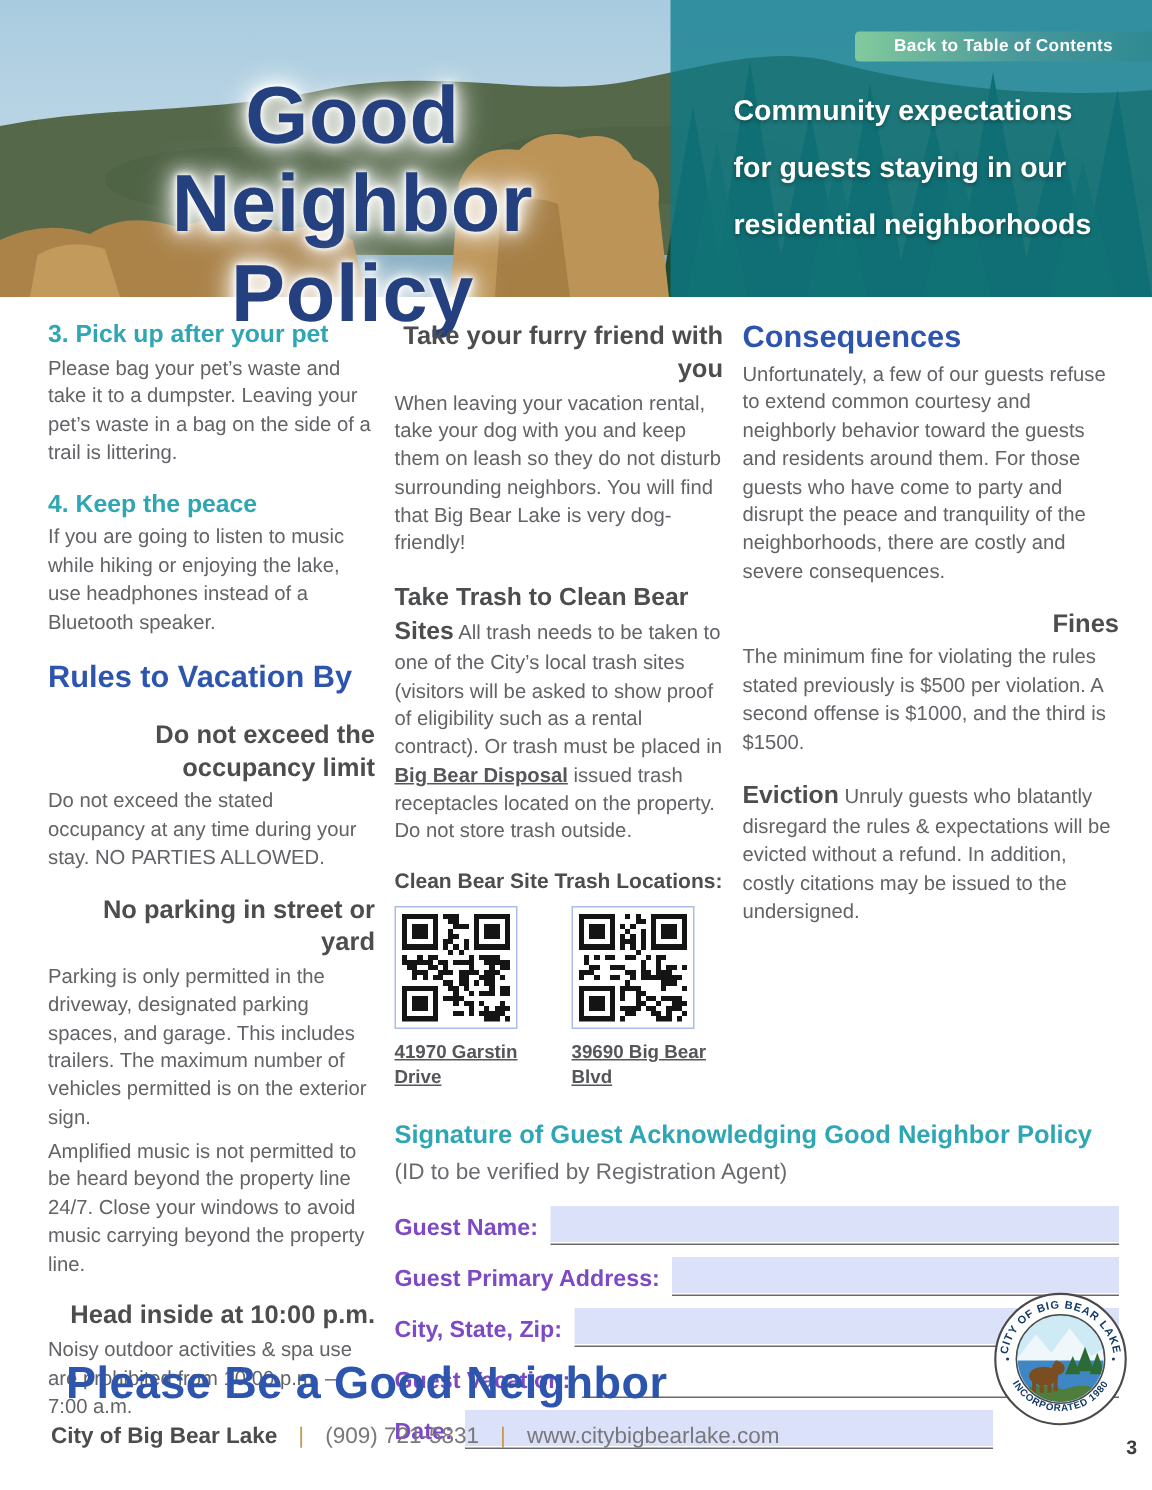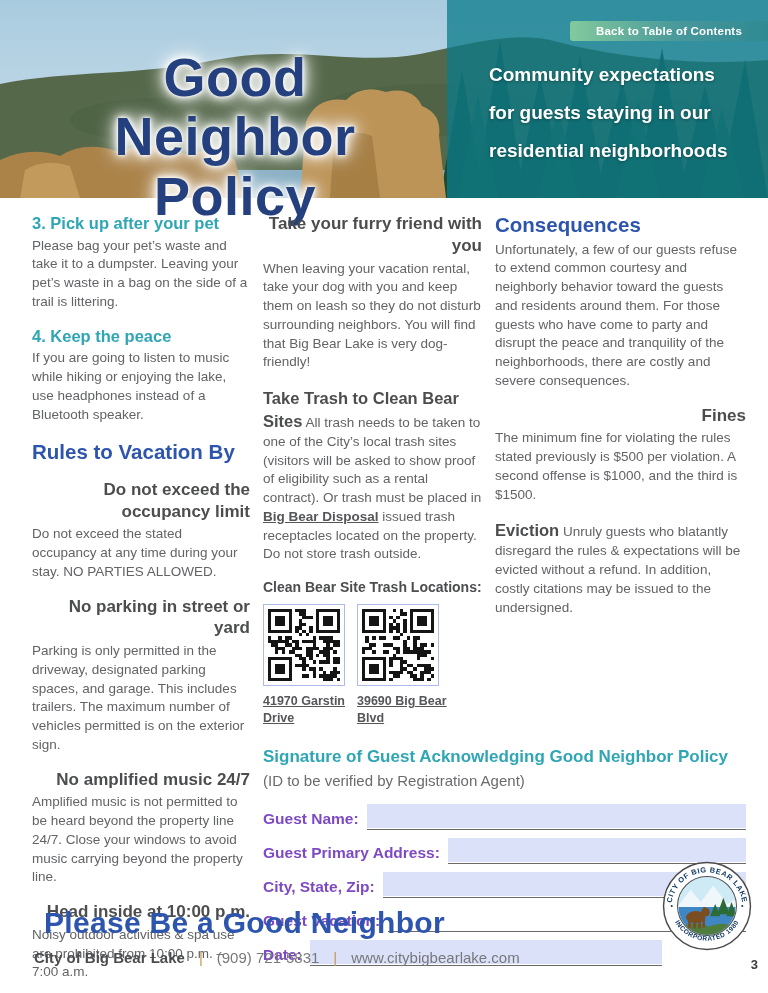--- a/index.html
+++ b/index.html
@@ -40,21 +40,21 @@
 
   .h-teal { margin:14px 0 3px; font-size:16.5px; color:#2fa6b4; font-weight:bold; line-height:1.25; }
   .h-blue { margin:16px 0 3px; font-size:20.5px; color:#2d55ae; font-weight:bold; line-height:1.2; }
   .h-dark { margin:14px 0 3px; font-size:17px; color:#4c4d4f; font-weight:bold; line-height:1.28;text-align:right; }
   .h-small { margin:15px 0 9px; font-size:14px; color:#4c4d4f; font-weight:bold; }
   .body { margin:0 0 4px; font-size:13.5px; line-height:1.39; color:#626366; }
   .ilead { font-size:16.5px; font-weight:bold; color:#4c4d4f; }
   .ilink { font-weight:bold; text-decoration:underline; color:#55565a; cursor:pointer; }
 
   
-  .qr-row { display:flex; margin-top:8px; }
+  .qr-row { display:flex; gap:24px; margin-top:8px; }
   .qr-frame { width:82px; height:82px; border:1px solid #aebbe8; background:#fff; padding:4px; }
   .qr-frame svg { width:100%; height:100%; display:block; shape-rendering:crispEdges; }
   .qr-label {
     display:block; margin-top:7px; width:94px; font-size:12.5px; font-weight:bold;
     color:#55565a; text-decoration:underline; line-height:1.35; cursor:pointer;
   }
 
   
   .sig { margin-top:18px; }
   .sig-heading { margin:0 0 10px; font-size:17px; font-weight:bold; color:#2fa6b4; line-height:1.4; }
@@ -143,21 +143,20 @@
       <p class="body">If you are going to listen to music while hiking or enjoying the lake, use headphones instead of a Bluetooth speaker.</p>
 
       <h2 class="h-blue">Rules to Vacation By</h2>
 
       <h3 class="h-dark">Do not exceed the occupancy limit</h3>
       <p class="body">Do not exceed the stated occupancy at any time during your stay. NO PARTIES ALLOWED.</p>
 
       <h3 class="h-dark">No parking in street or yard</h3>
       <p class="body">Parking is only permitted in the driveway, designated parking spaces, and garage. This includes trailers. The maximum number of vehicles permitted is on the exterior sign.</p>
 
-      <h3 class="h-dark">No amplified music 24/7</h3>
       <p class="body">Amplified music is not permitted to be heard beyond the property line 24/7. Close your windows to avoid music carrying beyond the property line.</p>
 
       <h3 class="h-dark">Head inside at 10:00 p.m.</h3>
       <p class="body">Noisy outdoor activities &amp; spa use are prohibited from 10:00 p.m. – 7:00 a.m.</p>
     </div>
 
     <div class="col-right">
       <div class="row23">
 
         <div class="col-2">

